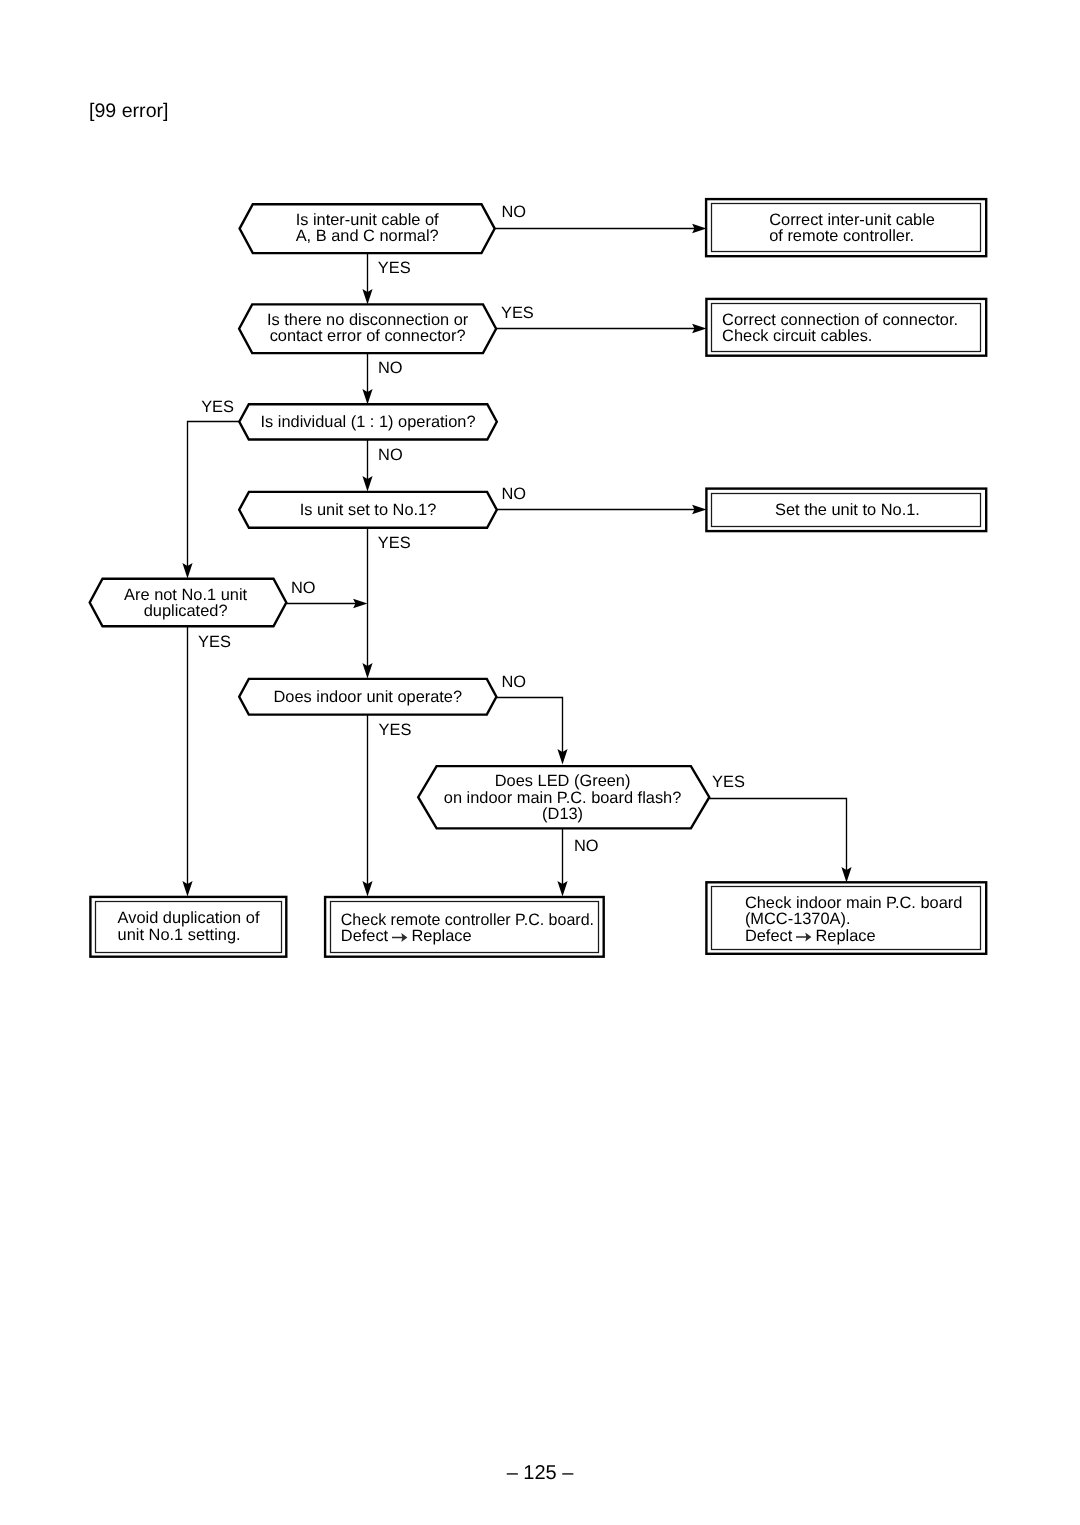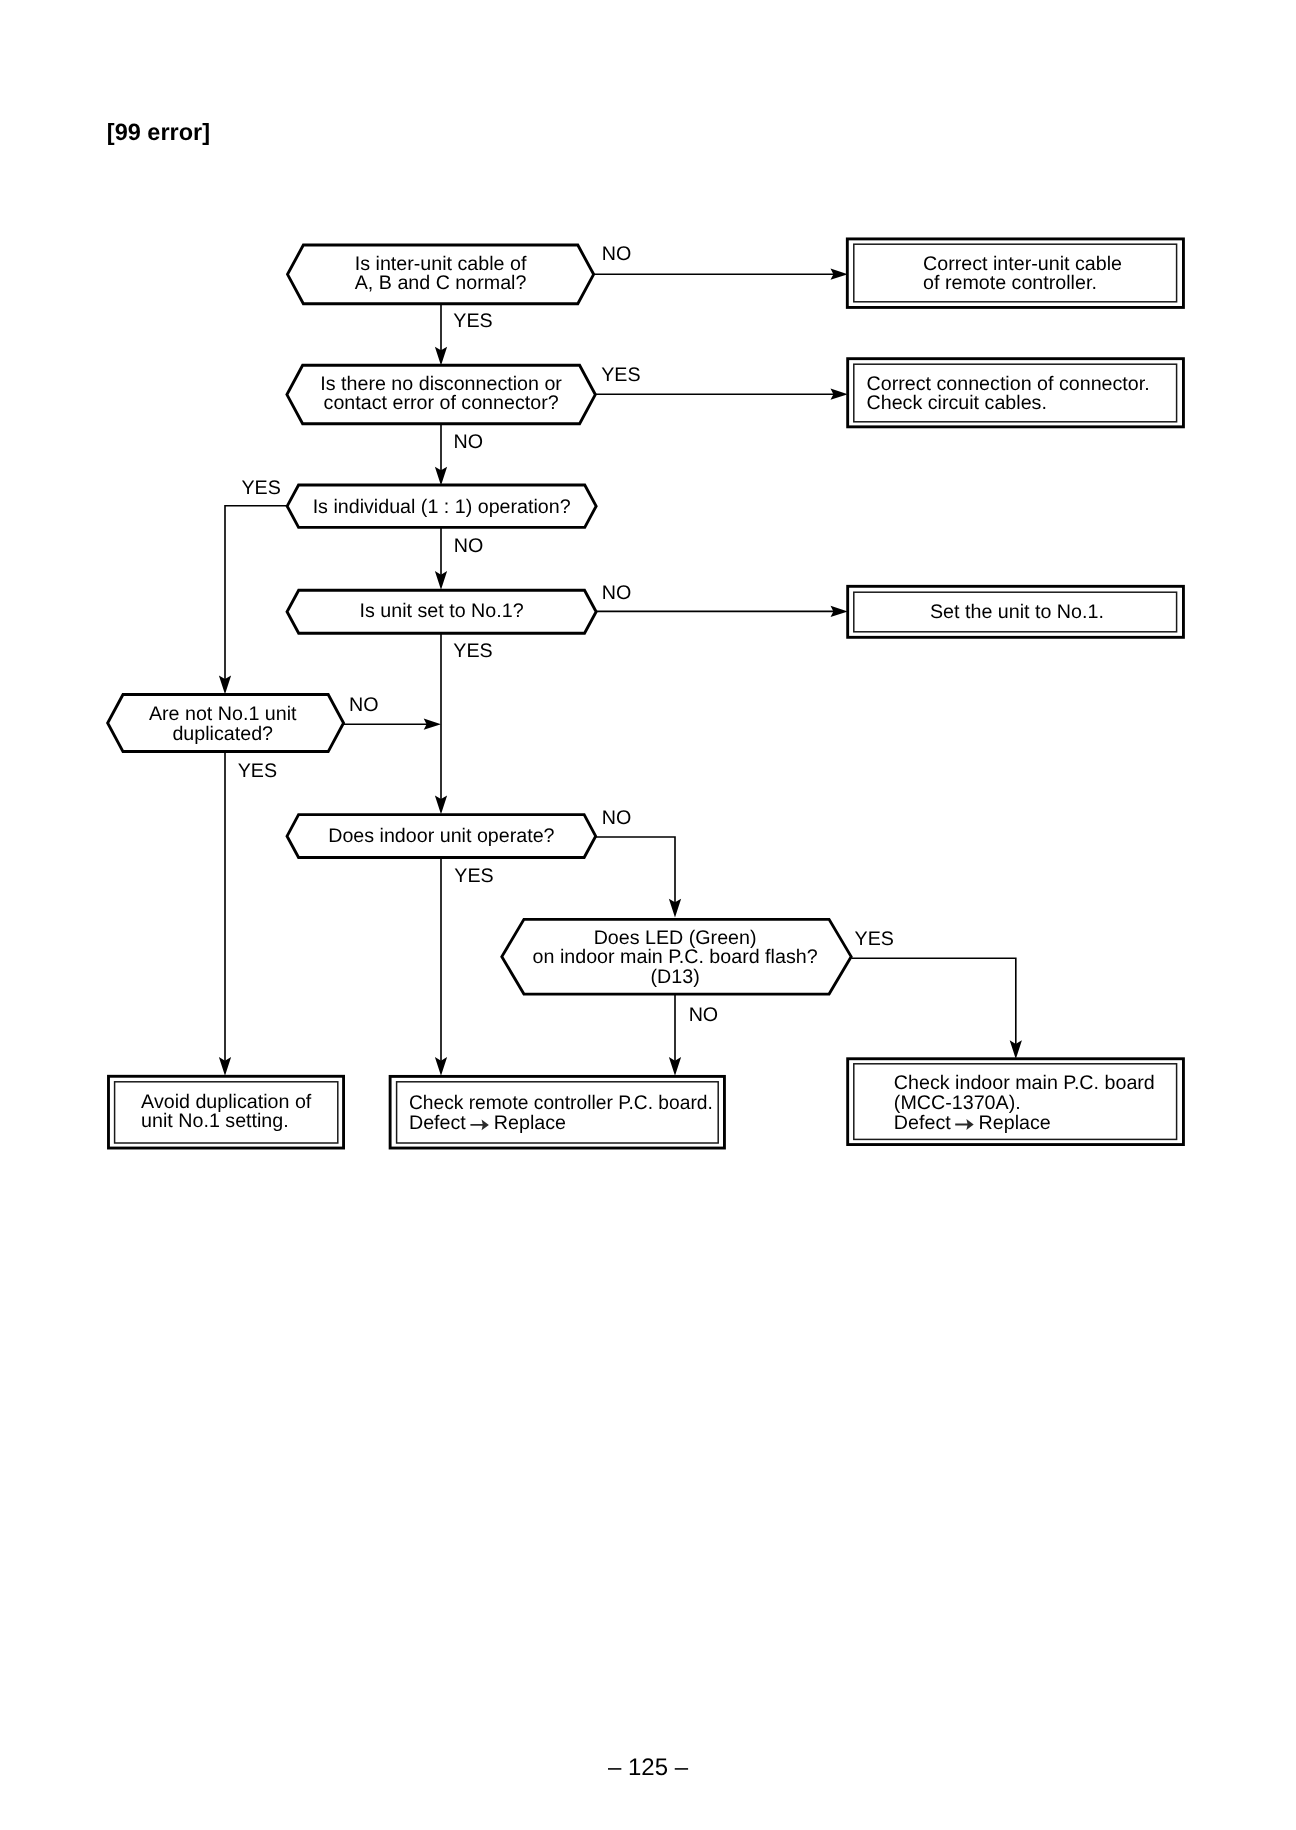--- a/index.html
+++ b/index.html
@@ -1,21 +1,21 @@
 <!DOCTYPE html>
 <html><head>
 <meta charset="utf-8">
 <style>
   html,body{margin:0;padding:0;background:#ffffff;}
   body{width:1080px;height:1525px;position:relative;overflow:hidden;
        font-family:"Liberation Sans", sans-serif;color:#000000;
        -webkit-font-smoothing:antialiased;text-rendering:geometricPrecision;}
   .page{position:absolute;left:0;top:0;width:1080px;height:1525px;background:#ffffff;}
   #title,#pageno{will-change:transform;transform:translateZ(0);}
-  #title{position:absolute;left:89.3px;top:101px;font-size:19.6px;font-weight:bold;line-height:20px;}
+  #title{position:absolute;left:89.3px;top:101px;font-size:19.6px;font-weight:normal;line-height:20px;}
   #pageno{position:absolute;left:0;top:1462px;width:1080px;text-align:center;font-size:20px;}
   svg#flow{position:absolute;left:0;top:0;display:block;}
   svg#flow text{font-family:"Liberation Sans", sans-serif;font-size:16.4px;fill:#000000;}
   .node-outline{fill:#ffffff;stroke:#000000;stroke-width:2.4;stroke-linejoin:miter;}
   .box-outer{fill:#ffffff;stroke:#000000;stroke-width:2.4;}
   .box-inner{fill:none;stroke:#1a1a1a;stroke-width:1.25;}
   .conn{fill:none;stroke:#000000;stroke-width:1.35;}
   .arrowhead{fill:#000000;stroke:none;}
   .txarrow{fill:#2b2b2b;stroke:none;}
 </style>

